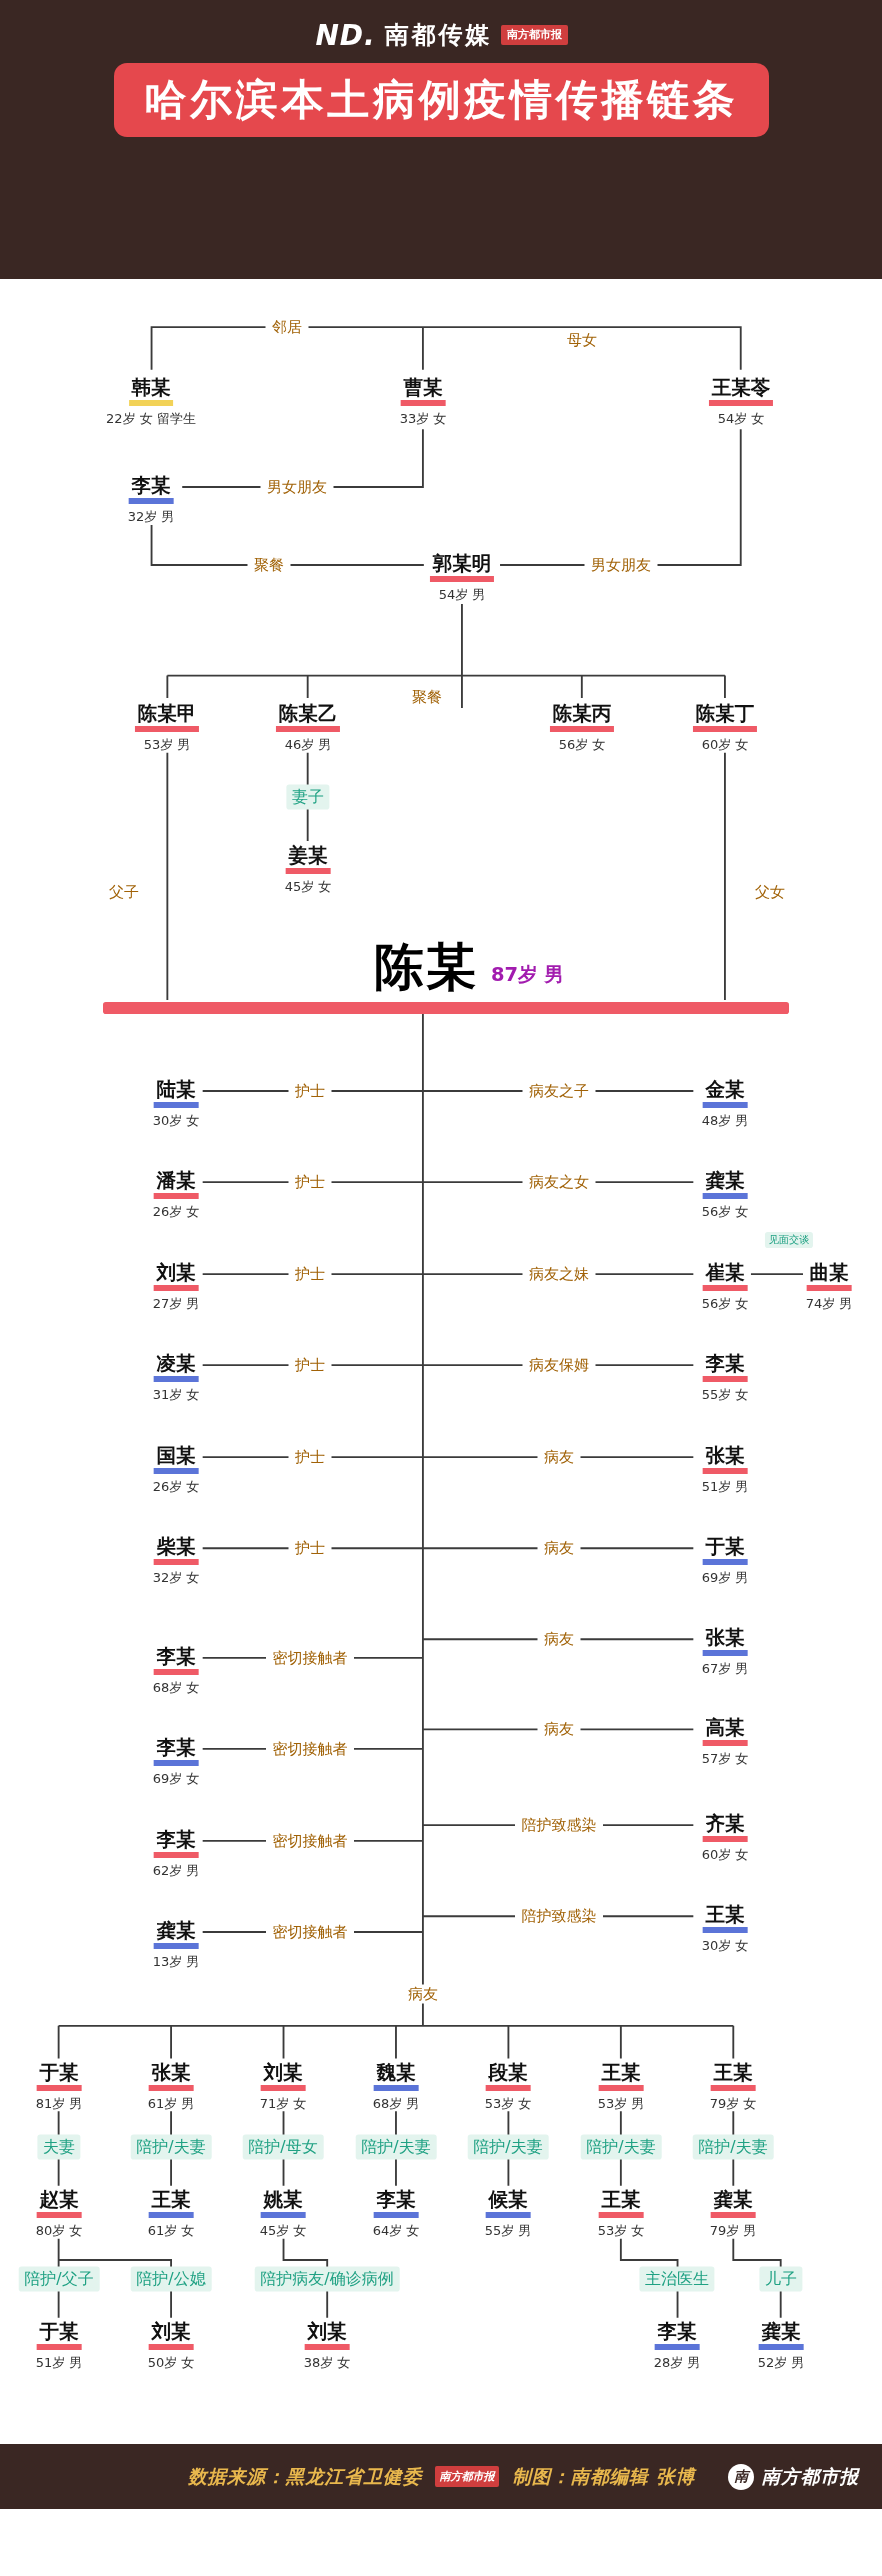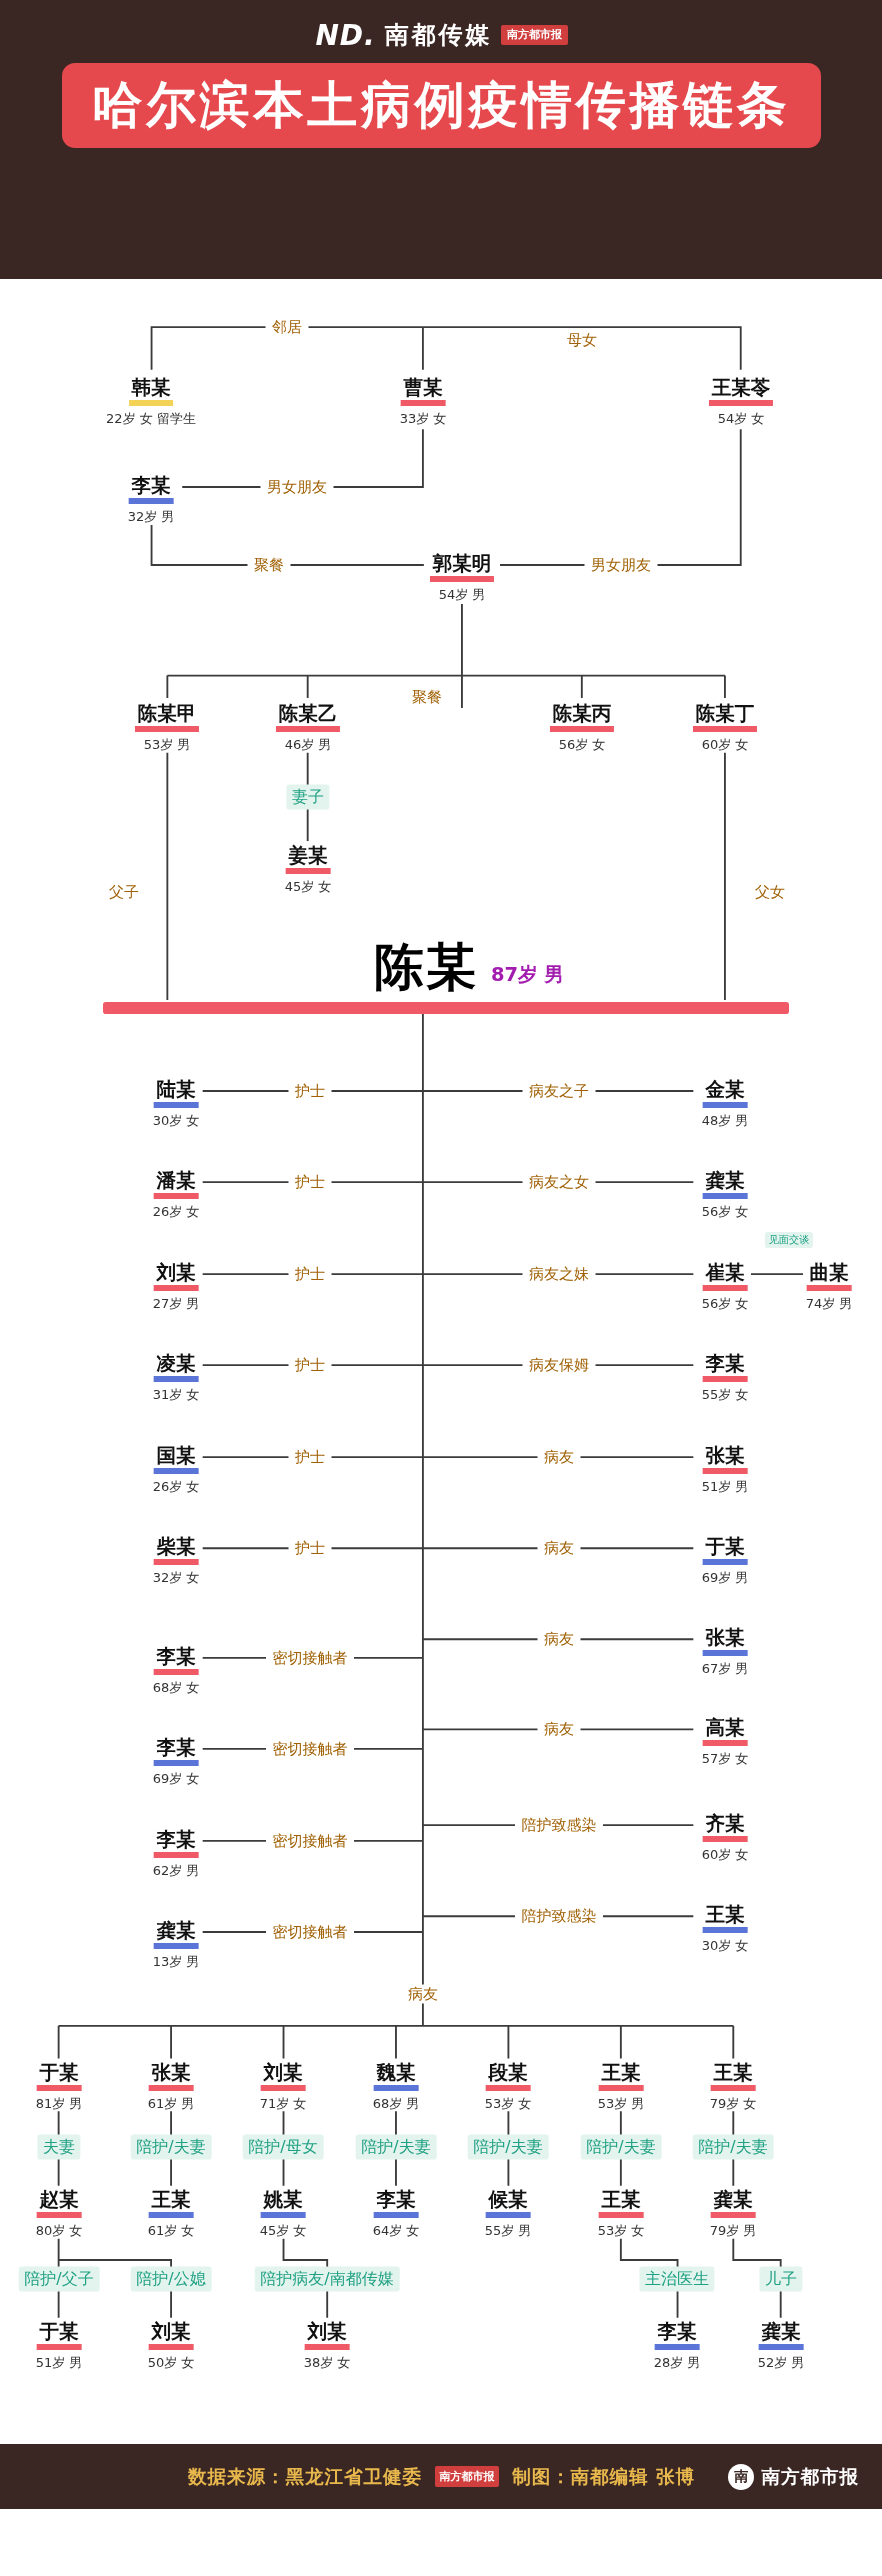--- a/index.html
+++ b/index.html
@@ -6,21 +6,21 @@
   html,body { background:#e9e9e9; }
   body { font-family:"DejaVu Sans","Liberation Sans",sans-serif; }
   .canvas { position:relative; width:883px; height:2576px; background:#ffffff; margin:0 auto; overflow:hidden; }
 
   
   .hdr { position:absolute; left:0; top:0; width:100%; height:279px; background:#3A2723; text-align:center; z-index:2; }
   .logo-row { display:flex; justify-content:center; align-items:center; gap:9.3px; padding-top:18.6px; }
   .logo-nd { color:#fff; font-weight:bold; font-style:italic; font-size:28px; letter-spacing:0.9px; }
   .logo-media { color:#fff; font-size:24px; font-weight:bold; letter-spacing:2.8px; }
   .logo-badge { background:#D03E3E; color:#fff; font-size:11px; font-weight:bold; padding:3.7px 5.6px; border-radius:1.9px; line-height:1.1; }
-  .title-pill { display:inline-block; margin-top:11px; background:#E5484D; color:#fff; font-size:50px; font-weight:bold; letter-spacing:3.7px; padding:9.3px 30px; border-radius:13px; }
+  .title-pill { display:inline-block; margin-top:11px; background:#E5484D; color:#fff; font-size:42px; font-weight:bold; letter-spacing:3.7px; padding:9.3px 30px; border-radius:13px; }
   .subtitle { margin-top:9.3px; color:#fff; font-size:22px; font-weight:bold; letter-spacing:1.9px; }
   .legend { display:flex; justify-content:center; gap:32px; margin-top:15px; }
   .legend-item { display:flex; align-items:center; gap:7.4px; color:#fff; font-size:19.5px; }
   .sw { width:16.7px; height:16.7px; border-radius:2.8px; display:inline-block; }
   .sw.red { background:#EF5A66; } .sw.blue { background:#5B74D8; } .sw.yellow { background:#F2D257; }
 
   
   svg.wires { position:absolute; left:0; top:0; z-index:1; }
 
   
@@ -36,21 +36,21 @@
   .glabel { position:absolute; transform:translate(-50%,-50%); background:#E3F4EE; color:#1FA183; font-size:16px; padding:1.9px 5.6px; border-radius:2.8px; z-index:4; white-space:nowrap; }
   .glabel.small { font-size:10.2px; padding:0.9px 3.7px; }
 
   
   .big-chen { position:absolute; left:469px; top:942px; transform:translateX(-50%); display:flex; align-items:flex-end; gap:13px; z-index:2; }
   .big-name { font-size:50px; font-weight:bold; color:#000; line-height:1; letter-spacing:1.9px; }
   .big-info { font-size:19.5px; font-weight:bold; color:#a21caf; padding-bottom:3.7px; white-space:nowrap; }
   .big-bar { position:absolute; left:103px; top:1002px; width:686px; height:12px; background:#EF5A66; border-radius:2.8px; z-index:2; }
 
   
-  .ftr { position:absolute; left:0; top:2444px; width:100%; height:65px; background:#3A2723; display:flex; align-items:center; justify-content:center; gap:13px; z-index:2; }
+  .ftr { position:absolute; left:0; top:2444px; width:100%; height:65px; background:#3A2723; display:flex; align-items:center; justify-content:center; gap:13px; z-index:2;font-style:italic; }
   .ftr-text { color:#E9B84D; font-size:18.6px; font-weight:bold; letter-spacing:0.9px; }
   .ftr-badge { background:#D03E3E; color:#fff; font-size:11px; font-weight:bold; padding:2.8px 4.6px; border-radius:1.9px; }
   .brand { position:absolute; right:24px; top:50%; transform:translateY(-50%); display:flex; align-items:center; gap:7.4px; }
   .brand-icon { width:26px; height:26px; border-radius:50%; background:#fff; color:#3A2723; font-size:14px; font-weight:bold; display:flex; align-items:center; justify-content:center; }
   .brand-text { color:#fff; font-size:18.6px; font-weight:bold; letter-spacing:0.9px; }
 </style>
 </head>
 <body>
 
 <div class="canvas">
@@ -318,21 +318,21 @@
     <div class="nname">王某</div>
     <div class="ninfo">53岁 女</div>
   </div>
   <div class="node red" style="left:733px;top:2188px">
     <div class="nname">龚某</div>
     <div class="ninfo">79岁 男</div>
   </div>
 
   <div class="glabel" style="left:59px;top:2279px">陪护/父子</div>
   <div class="glabel" style="left:171px;top:2279px">陪护/公媳</div>
-  <div class="glabel" style="left:327px;top:2279px">陪护病友/南都传媒</div>
+  <div class="glabel" style="left:327px;top:2279px">陪护病友/确诊病例</div>
   <div class="glabel" style="left:677px;top:2279px">主治医生</div>
   <div class="glabel" style="left:781px;top:2279px">儿子</div>
 
   <div class="node red" style="left:59px;top:2320px">
     <div class="nname">于某</div>
     <div class="ninfo">51岁 男</div>
   </div>
   <div class="node red" style="left:171px;top:2320px">
     <div class="nname">刘某</div>
     <div class="ninfo">50岁 女</div>

